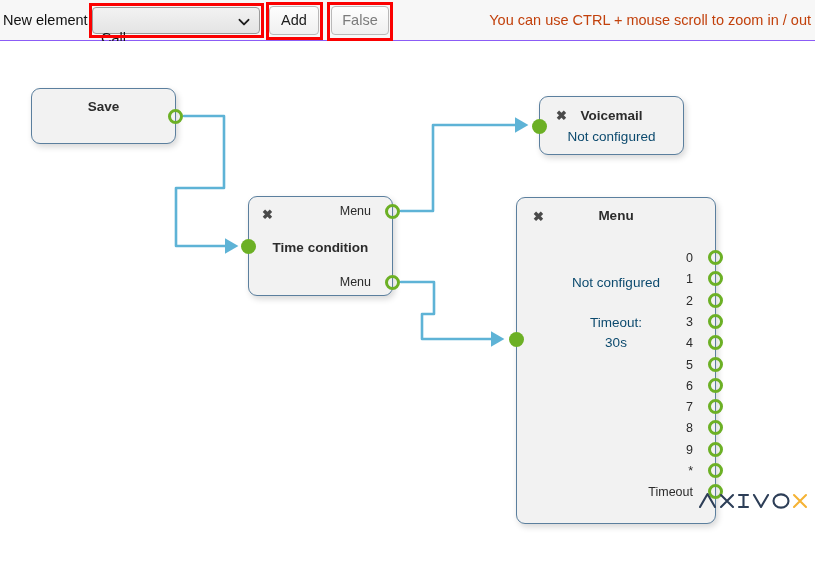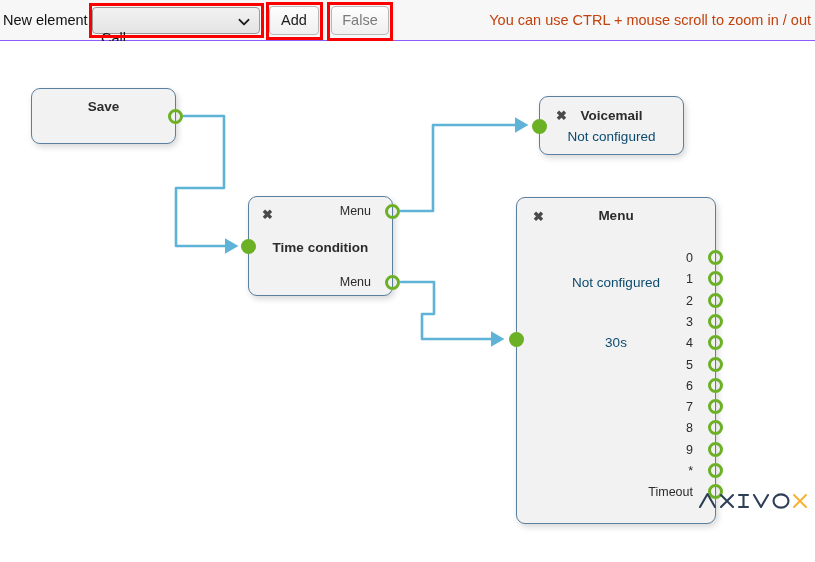--- a/index.html
+++ b/index.html
@@ -261,20 +261,21 @@
       <div class="node-title" style="top:11px;">Voicemail</div>
       <div class="node-sub" style="top:32px;">Not configured</div>
       <div class="port-in" style="left:-8px; top:22px;"></div>
     </div>
 
     <div class="node" id="node-menu">
       <div class="node-close" style="left:16px; top:12px;">✖</div>
       <div class="node-title" style="top:10px;">Menu</div>
 
       <div class="node-sub" style="top:77px;">Not configured</div>
+      <div class="node-sub" style="top:117px;">Timeout:</div>
       <div class="node-sub" style="top:137px;">30s</div>
 
       <div class="port-in" style="left:-8px; top:134px;"></div>
 
       <div id="menu-ports">
           <div class="port-label" style="right: 22px; top: 53px;">0</div>
           <div class="port-out" style="right: -8px; top: 52px;"></div>
           <div class="port-label" style="right: 22px; top: 74.3px;">1</div>
           <div class="port-out" style="right: -8px; top: 73.3px;"></div>
           <div class="port-label" style="right: 22px; top: 95.6px;">2</div>

